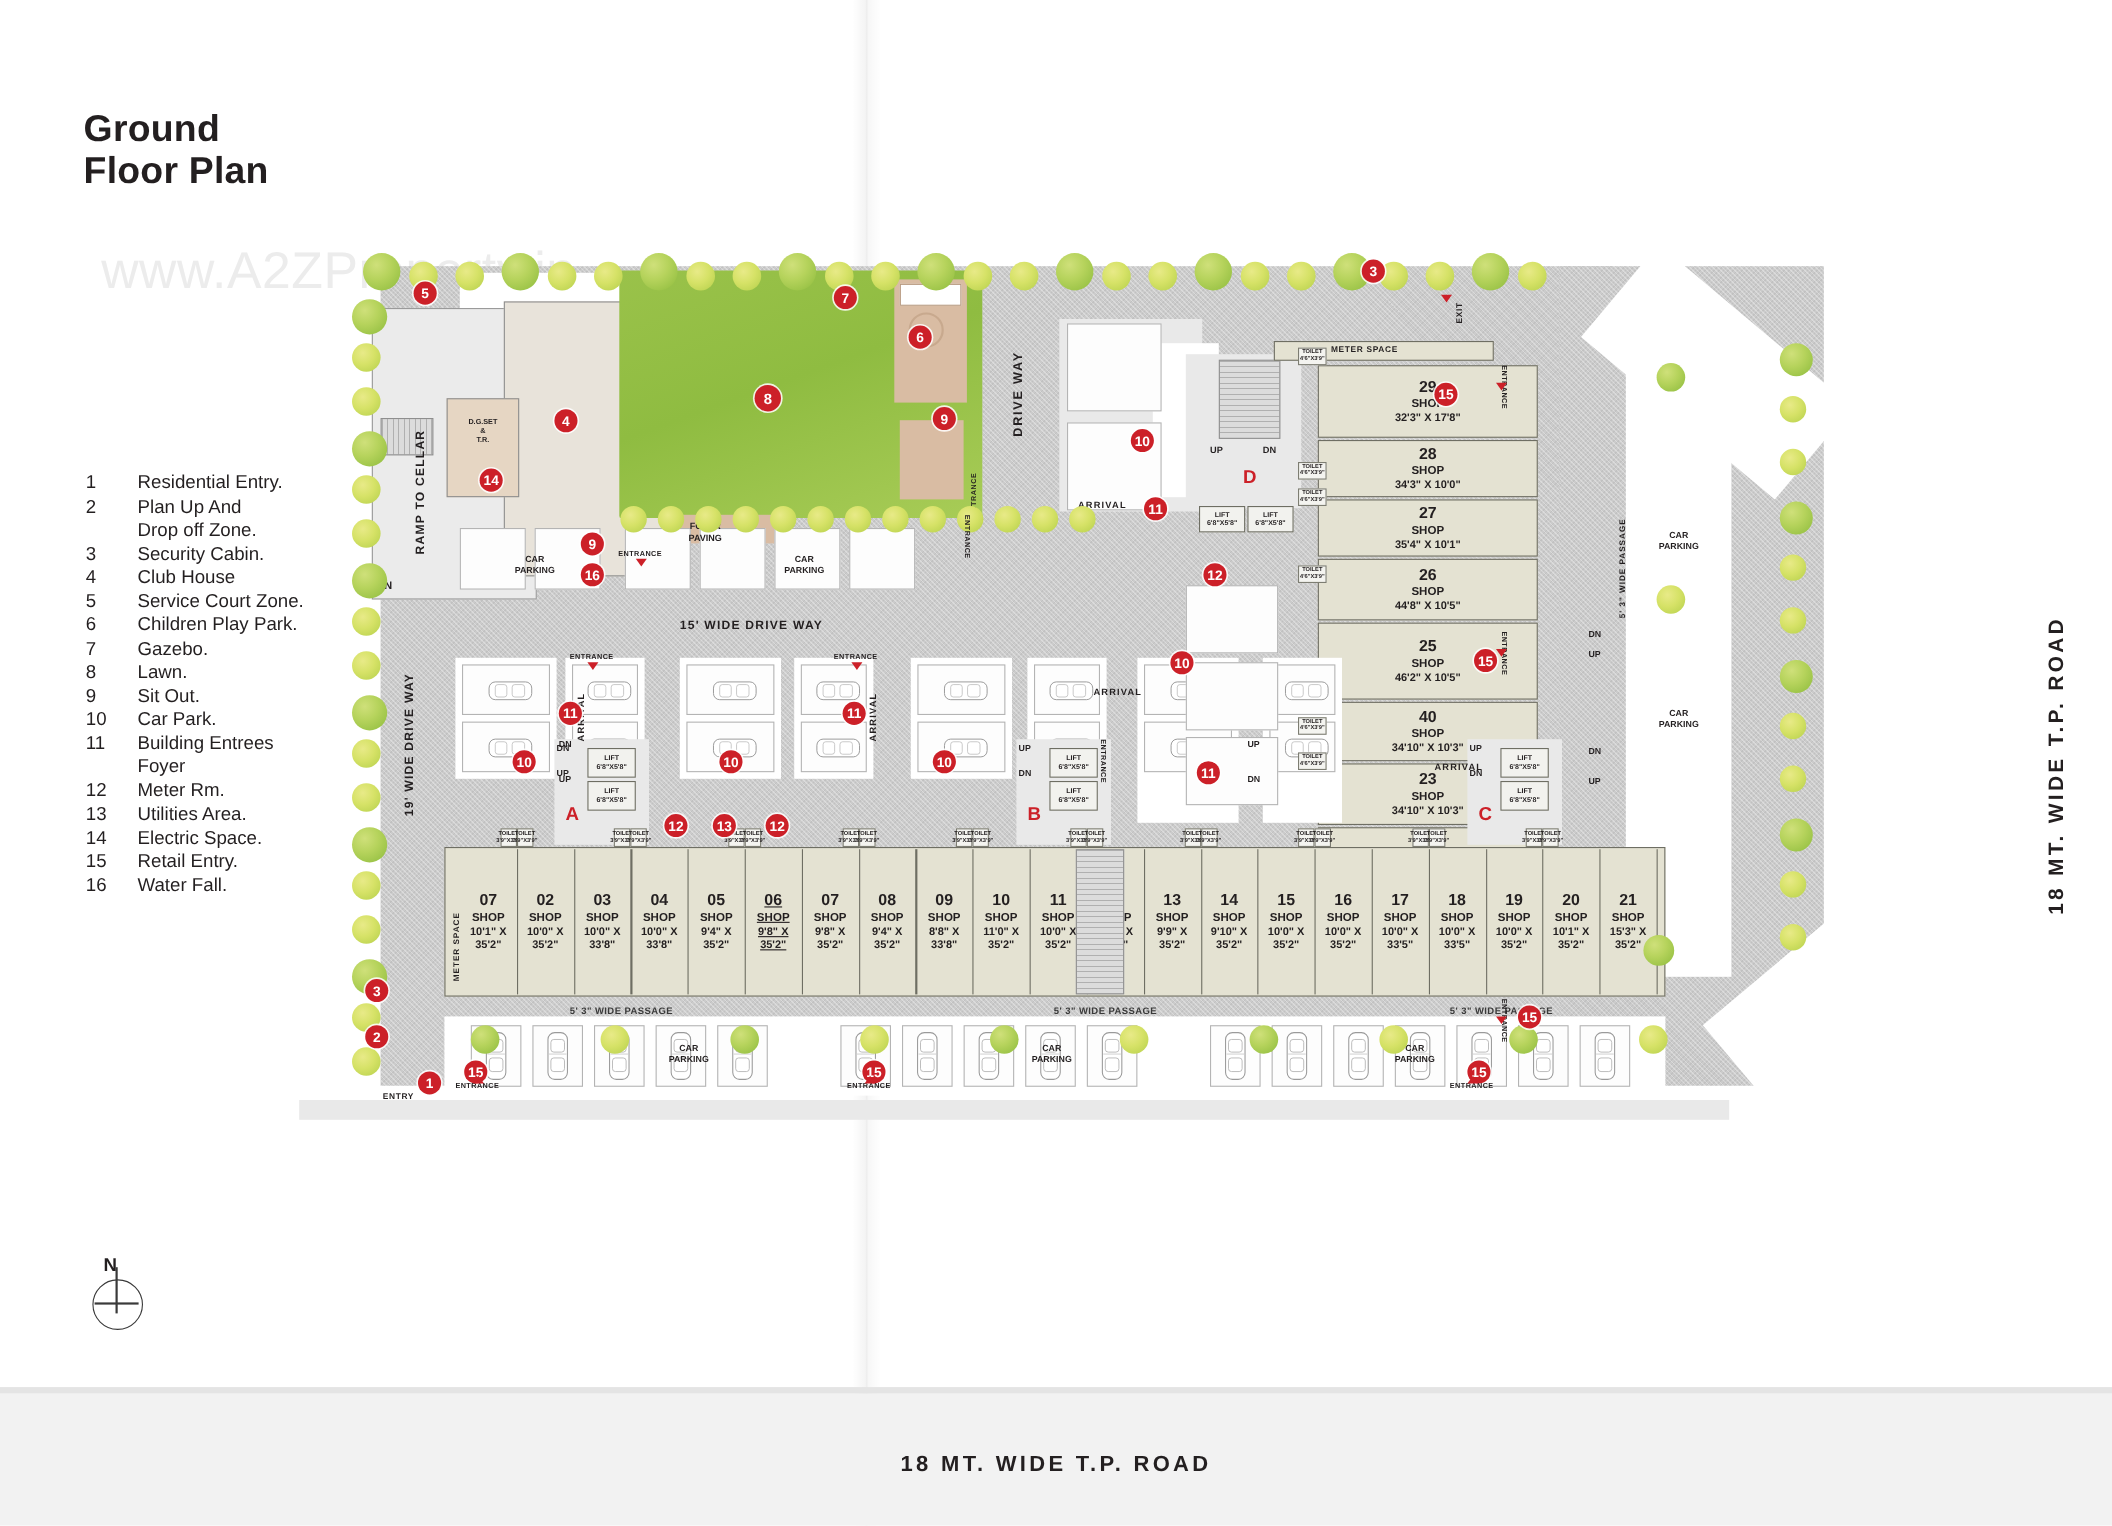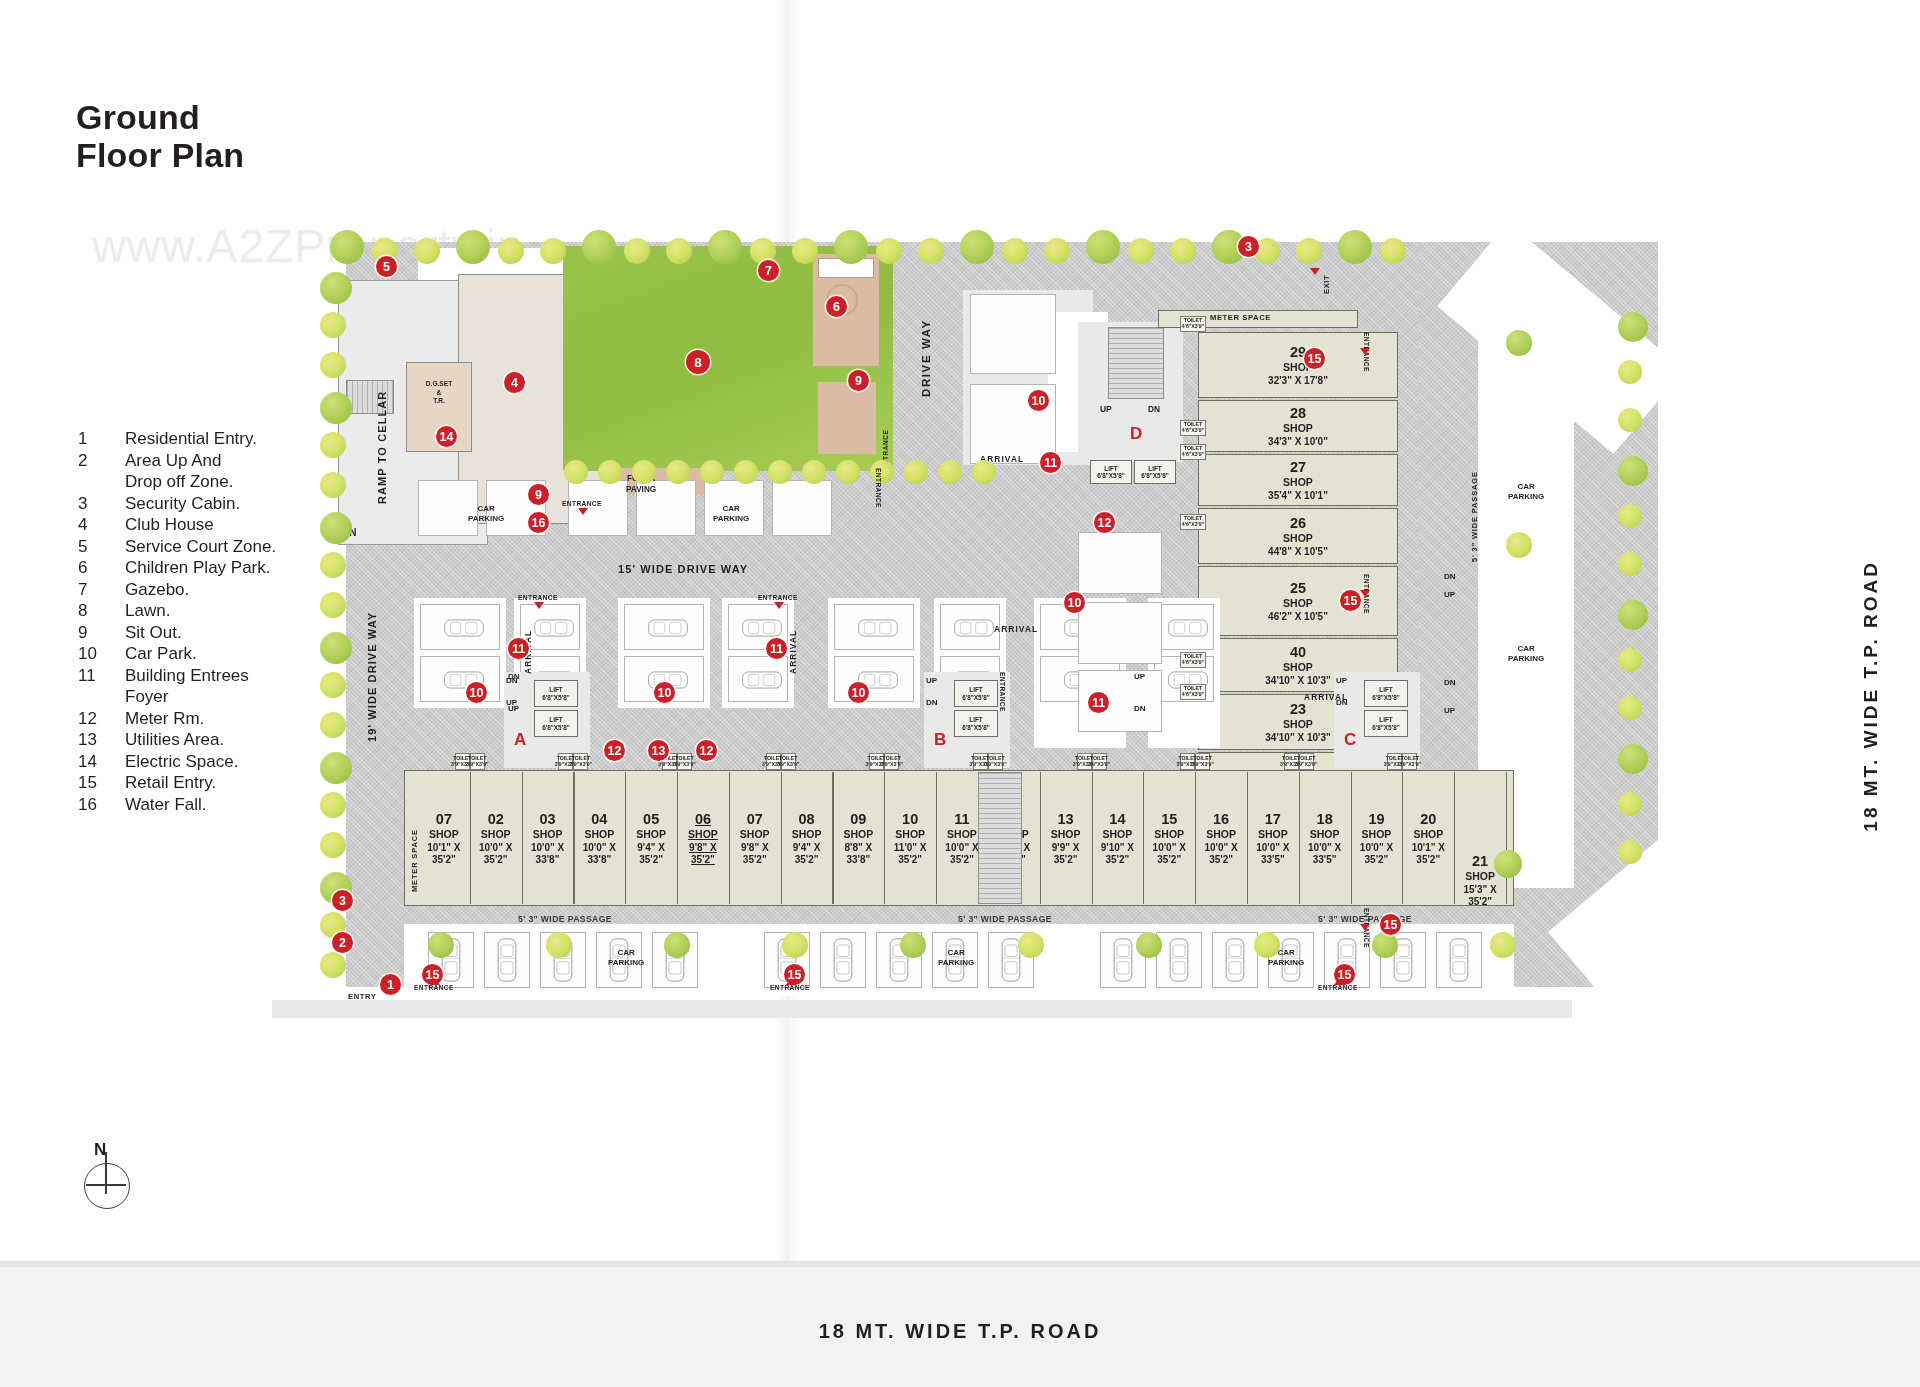--- a/index.html
+++ b/index.html
@@ -129,21 +129,21 @@
   </div>
 
   <div id="legend">
     <div id="legend-rows">
         <div class="row">
           <span class="num">1</span>
           <span class="txt">Residential Entry.</span>
         </div>
         <div class="row">
           <span class="num">2</span>
-          <span class="txt">Area Up And</span>
+          <span class="txt">Plan Up And</span>
         </div>
         <div class="row">
           <span class="num"></span>
           <span class="txt">Drop off Zone.</span>
         </div>
         <div class="row">
           <span class="num">3</span>
           <span class="txt">Security Cabin.</span>
         </div>
         <div class="row">
@@ -752,21 +752,21 @@
           <span>3'9"X3'9"</span>
         </div>
         <div class="" style="position:absolute;left:1136.1904761904761px;top:540px;width:1.1px;height:132px;background:#6e6e63;"></div>
         <div class="shopcell" style="left:1084.3809523809523px;top:580px;width:51.80952380952381px;">
           <div class="no">20</div>
           <div class="sh">SHOP</div>
           <div class="dim">10'1" X</div>
           <div class="dim">35'2"</div>
         </div>
         <div class="" style="position:absolute;left:1188px;top:540px;width:1.1px;height:132px;background:#6e6e63;"></div>
-        <div class="shopcell" style="left:1136.1904761904761px;top:580px;width:51.80952380952381px;margin-top:42px;">
+        <div class="shopcell" style="left:1136.1904761904761px;top:580px;width:51.80952380952381px;">
           <div class="no">21</div>
           <div class="sh">SHOP</div>
           <div class="dim">15'3" X</div>
           <div class="dim">35'2"</div>
         </div>
         <div class="stair" style="left:660px;top:540px;width:44px;height:132px;"></div>
       </div>
 
     <div class="passtxt" style="left:200px;top:682px;">5' 3" WIDE PASSAGE</div>
     <div class="passtxt" style="left:640px;top:682px;">5' 3" WIDE PASSAGE</div>

